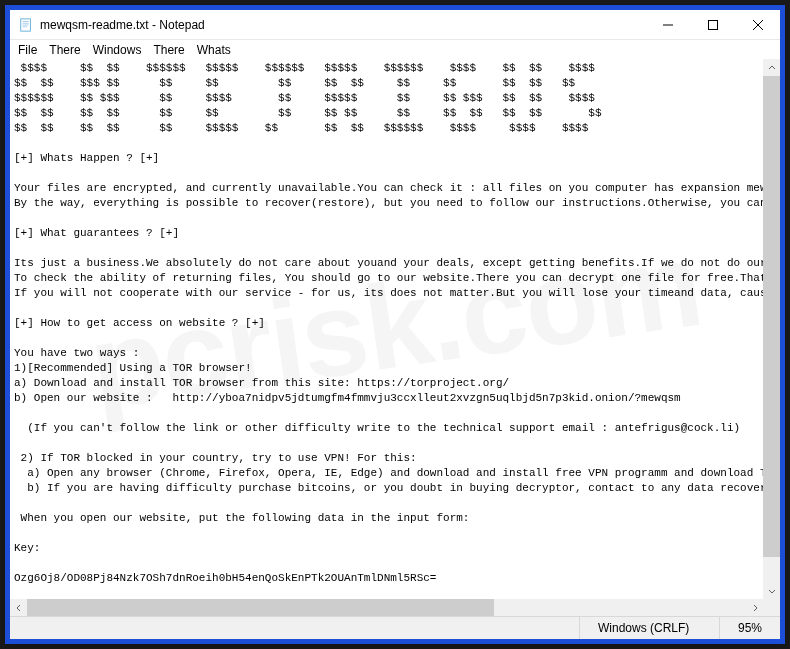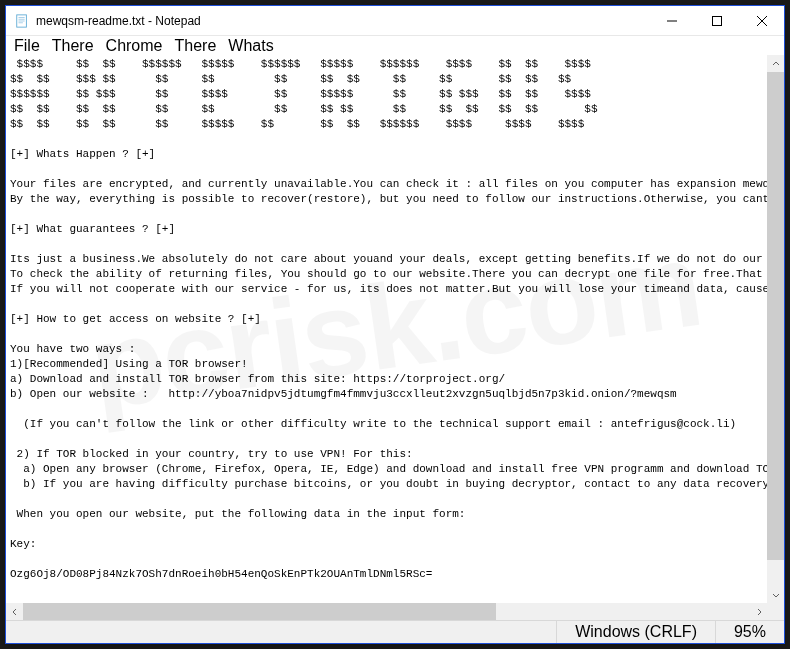--- a/index.html
+++ b/index.html
@@ -15,21 +15,21 @@
       overflow: hidden;
       position: relative;
     }
     .window {
       position: absolute;
       top: 5px;
       left: 5px;
       right: 5px;
       bottom: 5px;
       background: #ffffff;
-      border: 1px solid #1d4ed8;
+      border: 5px solid #1d4ed8;
       display: flex;
       flex-direction: column;
       box-shadow: 0 2px 8px rgba(0,0,0,0.3);
     }
     .titlebar {
       height: 30px;
       background: #ffffff;
       display: flex;
       align-items: center;
       padding: 0;
@@ -64,21 +64,21 @@
       cursor: pointer;
       font-size: 10px;
       color: #000;
     }
     .menubar {
       height: 19px;
       background: #ffffff;
       display: flex;
       align-items: center;
       padding: 0 2px;
-      font-size: 16px;
+      font-size: 12px;
     }
     .menu-item {
       padding: 1px 6px;
       cursor: pointer;
       color: #000;
     }
     .text-area {
       flex: 1;
       font-family: Consolas, "Courier New", monospace;
       font-size: 11px;
@@ -161,21 +161,21 @@
       width: 17px;
       height: 17px;
       background: #f0f0f0;
     }
     .statusbar {
       height: 23px;
       background: #f0f0f0;
       border-top: 1px solid #d8d8d8;
       display: flex;
       align-items: flex-start;
-      font-size: 16px;
+      font-size: 12px;
       color: #000;
     }
     .status-spacer {
       flex: 1;
     }
     .status-cell {
       padding: 0 18px;
       border-left: 1px solid #d8d8d8;
       height: 100%;
       display: flex;
@@ -230,21 +230,21 @@
             <line x1="0" y1="0" x2="10" y2="10" stroke="#000" stroke-width="1"></line>
             <line x1="10" y1="0" x2="0" y2="10" stroke="#000" stroke-width="1"></line>
           </svg>
       </button>
     </div>
   </div>
 
   <div class="menubar">
     <div class="menu-item">File</div>
     <div class="menu-item">There</div>
-    <div class="menu-item">Chrome</div>
+    <div class="menu-item">Windows</div>
     <div class="menu-item">There</div>
     <div class="menu-item">Whats</div>
   </div>
 
   <div class="text-area">
     <div class="scroll-area"> $$$$     $$  $$    $$$$$$   $$$$$    $$$$$$   $$$$$    $$$$$$    $$$$    $$  $$    $$$$
 $$  $$    $$$ $$      $$     $$         $$     $$  $$     $$     $$       $$  $$   $$
 $$$$$$    $$ $$$      $$     $$$$       $$     $$$$$      $$     $$ $$$   $$  $$    $$$$
 $$  $$    $$  $$      $$     $$         $$     $$ $$      $$     $$  $$   $$  $$       $$
 $$  $$    $$  $$      $$     $$$$$    $$       $$  $$   $$$$$$    $$$$     $$$$    $$$$

